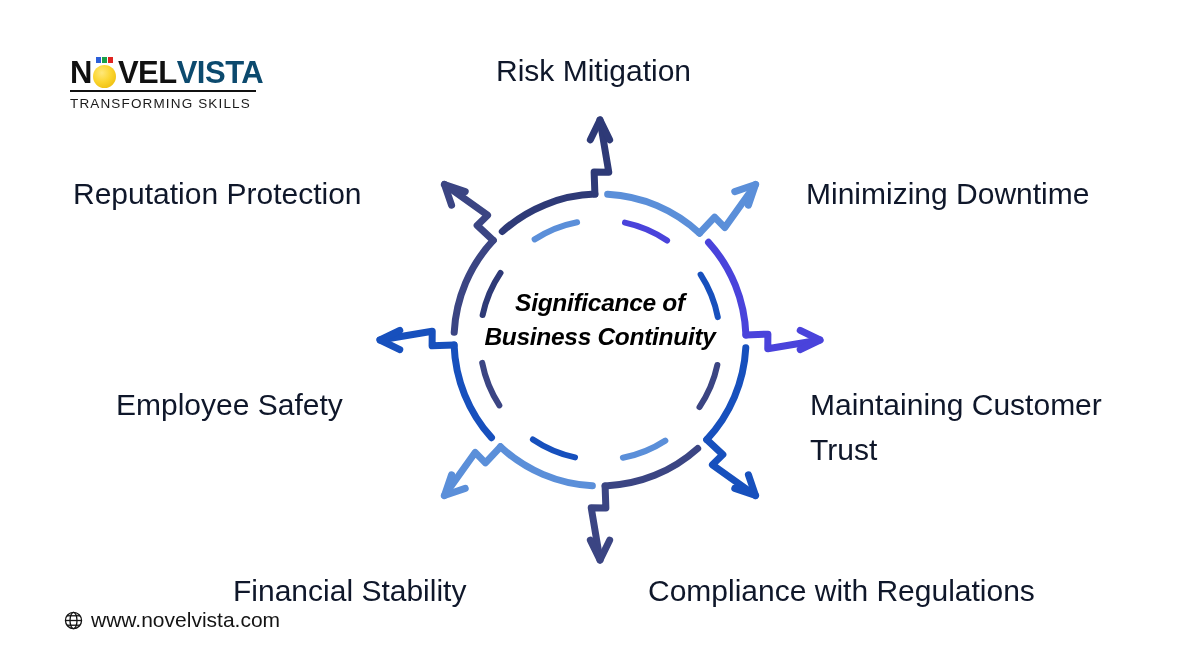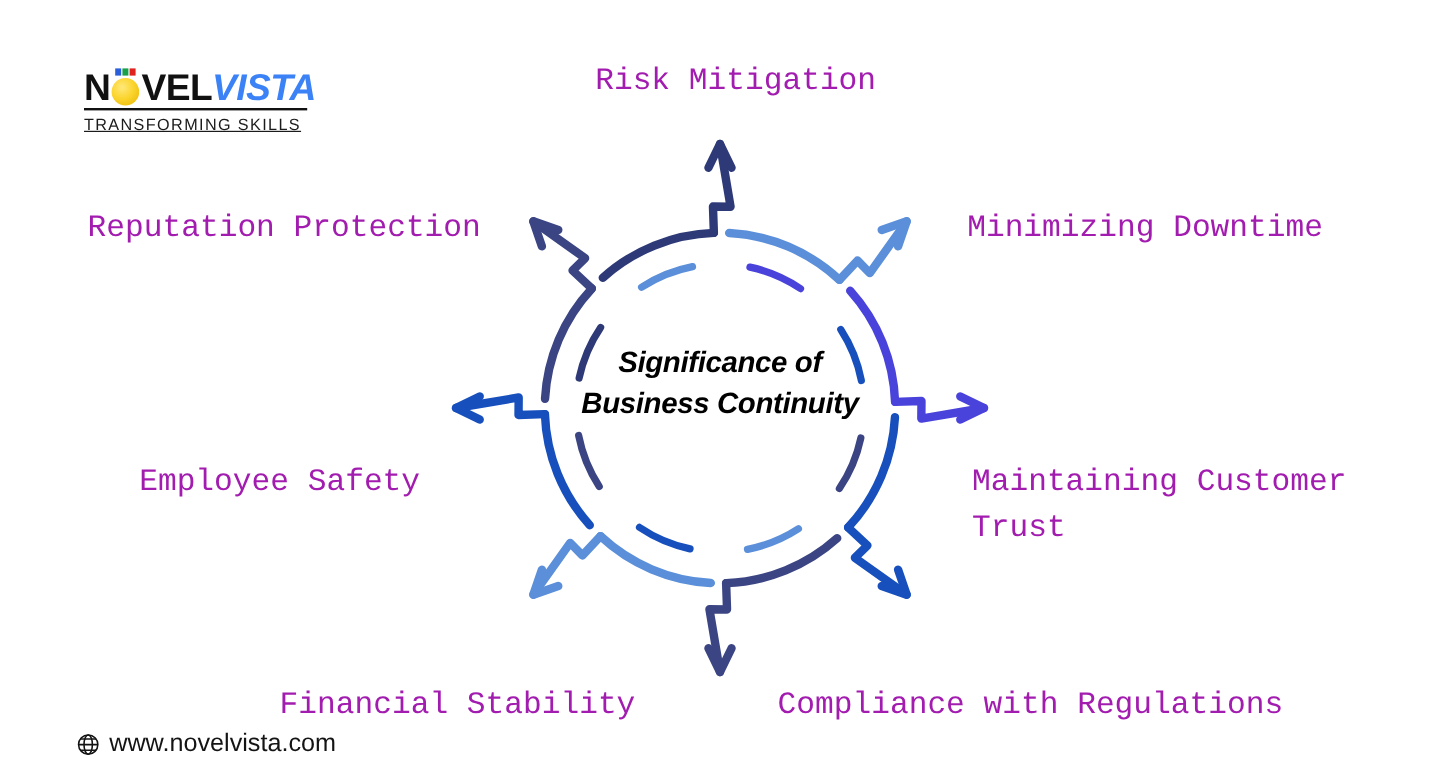--- a/index.html
+++ b/index.html
@@ -27,21 +27,21 @@
     font-family: "Liberation Sans", sans-serif;
     font-weight: bold;
     font-size: 31px;
     letter-spacing: -0.5px;
     line-height: 1;
     white-space: nowrap;
     display: flex;
     align-items: center;
   }
   .logo-novel { color: #111111; }
-  .logo-vista { color: #3b82f6; font-style: italic; }
+  .logo-vista { color: #0c4a6e; }
   .logo-o-wrap {
     position: relative;
     display: inline-block;
     width: 26px;
     height: 31px;
   }
   .logo-o-ball {
     position: absolute;
     left: 1px;
     top: 8px;
@@ -68,21 +68,20 @@
     height: 2px;
     background: #111111;
   }
   #logo-tagline {
     margin-top: 4px;
     font-family: "Liberation Sans", sans-serif;
     font-size: 13.5px;
     letter-spacing: 1.15px;
     color: #1b1b1b;
     white-space: nowrap;
-    text-decoration: underline;
   }
 
   
   #diagram {
     position: absolute;
     left: 0;
     top: 0;
     width: 1200px;
     height: 650px;
   }
@@ -105,24 +104,24 @@
     line-height: 1.38;
     letter-spacing: -0.3px;
     color: #000000;
     font-style: italic;
   }
   #center-text div { white-space: nowrap; }
 
   
   .label {
     position: absolute;
-    font-family: Liberation Mono, monospace;
-    font-size: 26px;
+    font-family: Liberation Sans, sans-serif;
+    font-size: 30px;
     line-height: 1.5;
-    color: #a21caf;
+    color: #0f172a;
     white-space: pre-line;
   }
   #label-risk-mitigation        { left: 496px; top: 48px;  }
   #label-minimizing-downtime    { left: 806px; top: 171px; }
   #label-maintaining-trust      { left: 810px; top: 382px; }
   #label-compliance             { left: 648px; top: 568px; }
   #label-financial-stability    { left: 233px; top: 568px; }
   #label-employee-safety        { left: 116px; top: 382px; }
   #label-reputation-protection  { left: 73px;  top: 171px; }
 

